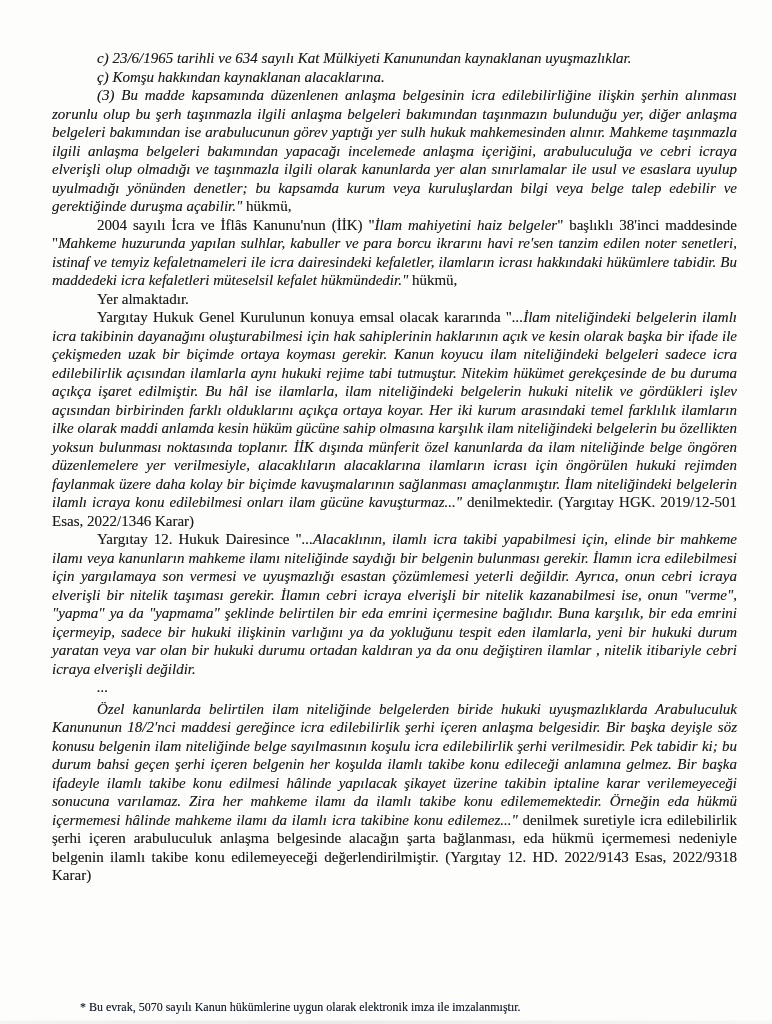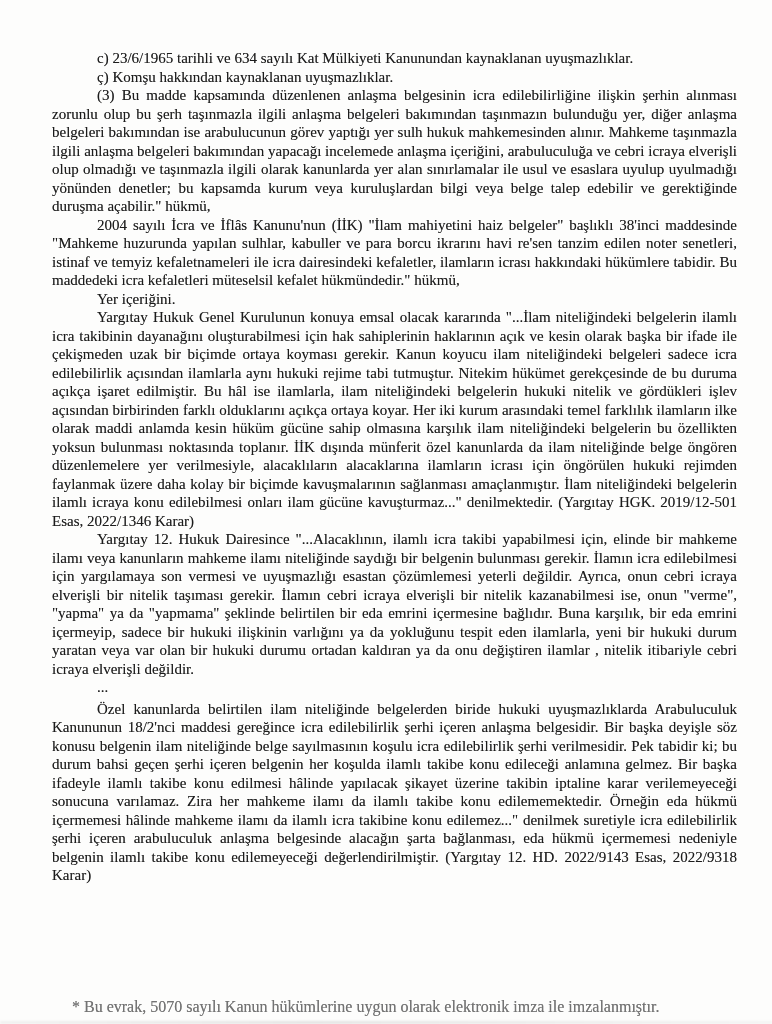--- a/index.html
+++ b/index.html
@@ -26,30 +26,30 @@
     line-height: 18.5px;
     text-align: justify;
     text-shadow: 0 0 0.5px rgba(20,20,20,0.45);
   }
   .content p {
     margin: 0;
     padding: 0;
     text-indent: 45px;
   }
   .content p.gap-sm { margin-top: 3px; }
-  .it { }
+  .it { font-style: italic; }
   .rg { font-style: normal; margin-top: 36px; }
   .footnote {
     position: absolute;
-    left: 72px;
+    left: 80px;
     top: 1000px;
     width: 640px;
-    font-size: 16px;
+    font-size: 12px;
     line-height: 14px;
-    color: #737373;
+    color: #0f172a;
     text-shadow: 0 0 0.4px rgba(20,20,20,0.4);
   }
   .scan-edge-bottom {
     position: absolute;
     bottom: 0;
     left: 0;
     right: 0;
     height: 3px;
     background: linear-gradient(to right,
       rgba(0,0,0,0.05), rgba(0,0,0,0.10) 40%, rgba(0,0,0,0.04));
@@ -57,27 +57,27 @@
   }
 </style>
 </head>
 <body>
 
 <div class="page">
   <div class="content">
 
     <p><span class="it">c) 23/6/1965 tarihli ve 634 sayılı Kat Mülkiyeti Kanunundan kaynaklanan uyuşmazlıklar.</span></p>
 
-    <p><span class="it">ç) Komşu hakkından kaynaklanan uyuşmazlıklar.</span></p>
+    <p><span class="it">ç) Komşu hakkından kaynaklanan alacaklarına.</span></p>
 
     <p><span class="it">(3) Bu madde kapsamında düzenlenen anlaşma belgesinin icra edilebilirliğine ilişkin şerhin alınması zorunlu olup bu şerh taşınmazla ilgili anlaşma belgeleri bakımından taşınmazın bulunduğu yer, diğer anlaşma belgeleri bakımından ise arabulucunun görev yaptığı yer sulh hukuk mahkemesinden alınır. Mahkeme taşınmazla ilgili anlaşma belgeleri bakımından yapacağı incelemede anlaşma içeriğini, arabuluculuğa ve cebri icraya elverişli olup olmadığı ve taşınmazla ilgili olarak kanunlarda yer alan sınırlamalar ile usul ve esaslara uyulup uyulmadığı yönünden denetler; bu kapsamda kurum veya kuruluşlardan bilgi veya belge talep edebilir ve gerektiğinde duruşma açabilir."</span><span class="rg"> hükmü,</span></p>
 
     <p><span class="rg">2004 sayılı İcra ve İflâs Kanunu'nun (İİK) "</span><span class="it">İlam mahiyetini haiz belgeler</span><span class="rg">" başlıklı 38'inci maddesinde "</span><span class="it">Mahkeme huzurunda yapılan sulhlar, kabuller ve para borcu ikrarını havi re'sen tanzim edilen noter senetleri, istinaf ve temyiz kefaletnameleri ile icra dairesindeki kefaletler, ilamların icrası hakkındaki hükümlere tabidir. Bu maddedeki icra kefaletleri müteselsil kefalet hükmündedir."</span><span class="rg"> hükmü,</span></p>
 
-    <p><span class="rg">Yer içeriğini.</span></p>
+    <p><span class="rg">Yer almaktadır.</span></p>
 
     <p><span class="rg">Yargıtay Hukuk Genel Kurulunun konuya emsal olacak kararında "</span><span class="it">...İlam niteliğindeki belgelerin ilamlı icra takibinin dayanağını oluşturabilmesi için hak sahiplerinin haklarının açık ve kesin olarak başka bir ifade ile çekişmeden uzak bir biçimde ortaya koyması gerekir. Kanun koyucu ilam niteliğindeki belgeleri sadece icra edilebilirlik açısından ilamlarla aynı hukuki rejime tabi tutmuştur. Nitekim hükümet gerekçesinde de bu duruma açıkça işaret edilmiştir. Bu hâl ise ilamlarla, ilam niteliğindeki belgelerin hukuki nitelik ve gördükleri işlev açısından birbirinden farklı olduklarını açıkça ortaya koyar. Her iki kurum arasındaki temel farklılık ilamların ilke olarak maddi anlamda kesin hüküm gücüne sahip olmasına karşılık ilam niteliğindeki belgelerin bu özellikten yoksun bulunması noktasında toplanır. İİK dışında münferit özel kanunlarda da ilam niteliğinde belge öngören düzenlemelere yer verilmesiyle, alacaklıların alacaklarına ilamların icrası için öngörülen hukuki rejimden faylanmak üzere daha kolay bir biçimde kavuşmalarının sağlanması amaçlanmıştır. İlam niteliğindeki belgelerin ilamlı icraya konu edilebilmesi onları ilam gücüne kavuşturmaz..."</span><span class="rg"> denilmektedir. (Yargıtay HGK. 2019/12-501 Esas, 2022/1346 Karar)</span></p>
 
     <p><span class="rg">Yargıtay 12. Hukuk Dairesince "</span><span class="it">...Alacaklının, ilamlı icra takibi yapabilmesi için, elinde bir mahkeme ilamı veya kanunların mahkeme ilamı niteliğinde saydığı bir belgenin bulunması gerekir. İlamın icra edilebilmesi için yargılamaya son vermesi ve uyuşmazlığı esastan çözümlemesi yeterli değildir. Ayrıca, onun cebri icraya elverişli bir nitelik taşıması gerekir. İlamın cebri icraya elverişli bir nitelik kazanabilmesi ise, onun "verme", "yapma" ya da "yapmama" şeklinde belirtilen bir eda emrini içermesine bağlıdır. Buna karşılık, bir eda emrini içermeyip, sadece bir hukuki ilişkinin varlığını ya da yokluğunu tespit eden ilamlarla, yeni bir hukuki durum yaratan veya var olan bir hukuki durumu ortadan kaldıran ya da onu değiştiren ilamlar , nitelik itibariyle cebri icraya elverişli değildir.</span></p>
 
     <p><span class="it">...</span></p>
 
     <p class="gap-sm"><span class="it">Özel kanunlarda belirtilen ilam niteliğinde belgelerden biride hukuki uyuşmazlıklarda Arabuluculuk Kanununun 18/2'nci maddesi gereğince icra edilebilirlik şerhi içeren anlaşma belgesidir. Bir başka deyişle söz konusu belgenin ilam niteliğinde belge sayılmasının koşulu icra edilebilirlik şerhi verilmesidir. Pek tabidir ki; bu durum bahsi geçen şerhi içeren belgenin her koşulda ilamlı takibe konu edileceği anlamına gelmez. Bir başka ifadeyle ilamlı takibe konu edilmesi hâlinde yapılacak şikayet üzerine takibin iptaline karar verilemeyeceği sonucuna varılamaz. Zira her mahkeme ilamı da ilamlı takibe konu edilememektedir. Örneğin eda hükmü içermemesi hâlinde mahkeme ilamı da ilamlı icra takibine konu edilemez..."</span><span class="rg"> denilmek suretiyle icra edilebilirlik şerhi içeren arabuluculuk anlaşma belgesinde alacağın şarta bağlanması, eda hükmü içermemesi nedeniyle belgenin ilamlı takibe konu edilemeyeceği değerlendirilmiştir. (Yargıtay 12. HD. 2022/9143 Esas, 2022/9318 Karar)</span></p>
 
 

